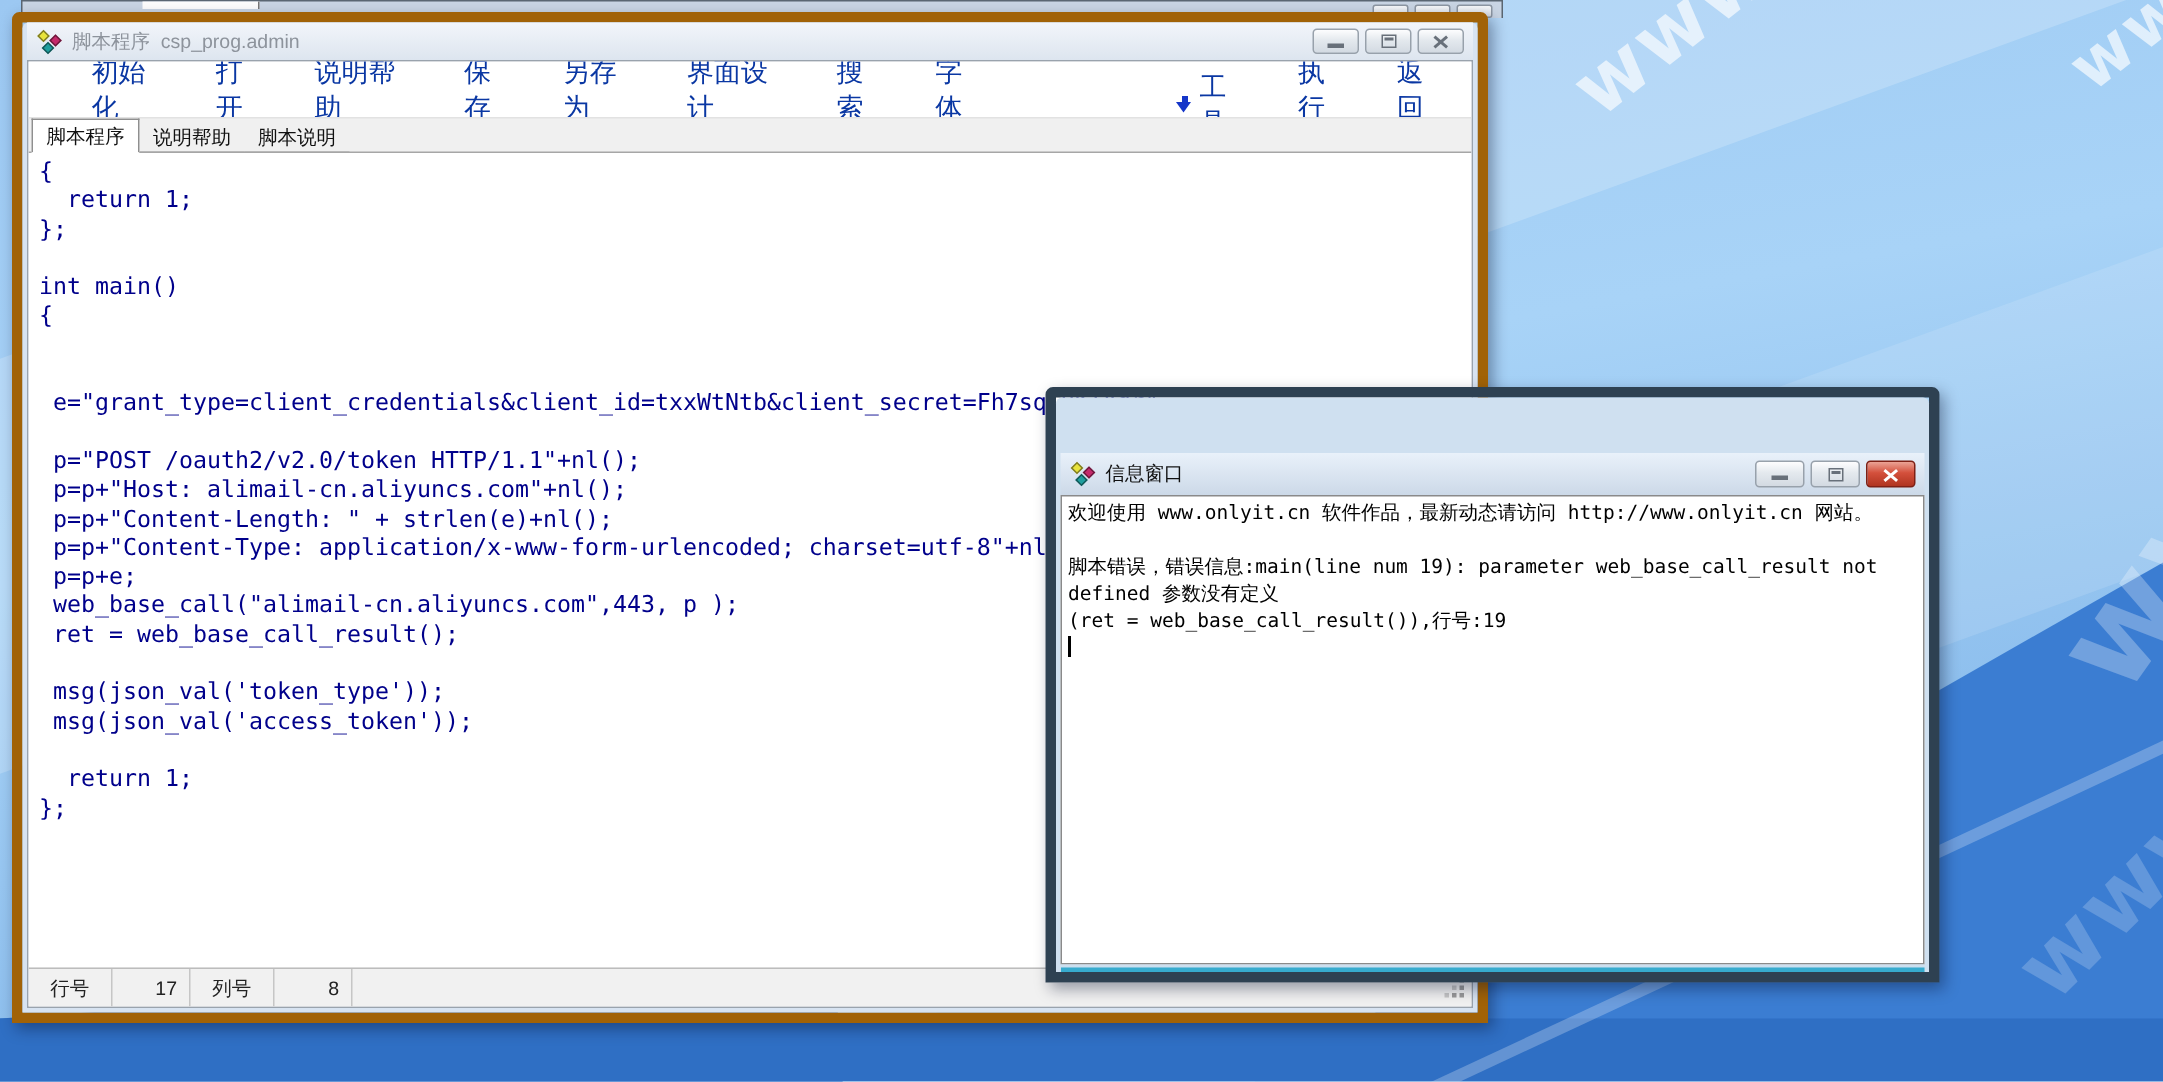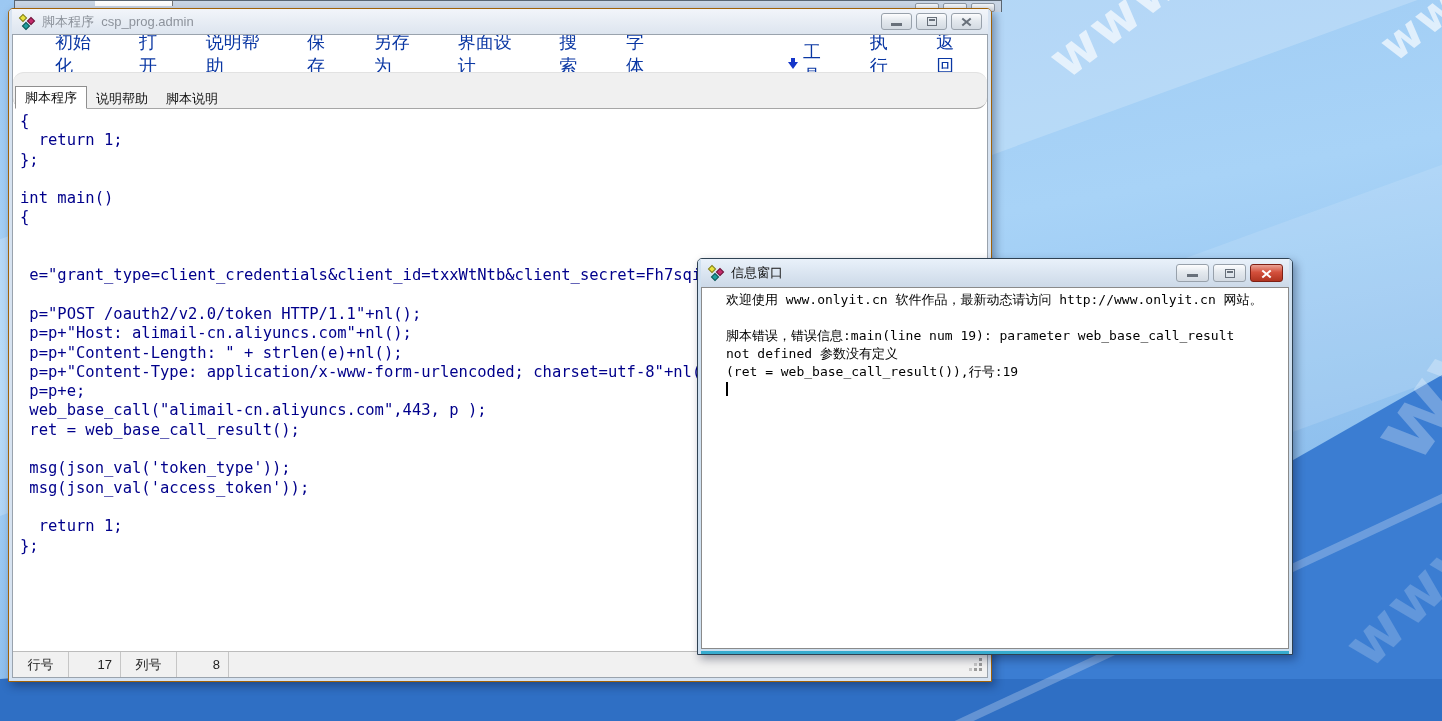--- a/index.html
+++ b/index.html
@@ -18,21 +18,21 @@
   .wm2 { left:1372px; top:-14px; font-size:44px; transform:rotate(-38deg); }
   .wm3 { left:1340px; top:300px; font-size:86px; color:rgba(255,255,255,.28); transform:rotate(-55deg); }
   .wm4 { left:1330px; top:560px; font-size:60px; color:rgba(255,255,255,.20); transform:rotate(-45deg); }
 
   
   .bg-strip { position:absolute; left:14px; top:0; width:988px; height:12px; background:#c9d5e4; border:1px solid #5a6672; border-bottom:none; z-index:1; }
   .bg-strip .frag { position:absolute; left:80px; top:0; width:78px; height:5px; background:#fdfdfd; border-right:1px solid #777; }
   .bg-strip .bg-btn { position:absolute; top:2px; width:24px; height:9px; border:1px solid #8d97a3; border-radius:2px; background:linear-gradient(#f6f8fa,#d9dfe6); }
 
   
-  .window { position:absolute; display:flex; flex-direction:column; border:1px solid #a16207; border-radius:5px 5px 0 0; box-shadow:3px 4px 10px rgba(0,10,40,.38); }
+  .window { position:absolute; display:flex; flex-direction:column; border:7px solid #a16207; border-radius:5px 5px 0 0; box-shadow:3px 4px 10px rgba(0,10,40,.38); }
   .frame { display:flex; flex-direction:column; flex:1; padding:0 3px 3px 3px; border-radius:4px 4px 0 0; }
   .titlebar { display:flex; align-items:center; height:25px; padding:0 6px 0 7px; }
   .title-text { font-size:13px; margin-left:6px; white-space:pre; }
   .win-btns { margin-left:auto; display:flex; gap:4px; }
   .win-btn { width:31px; height:17px; border:1px solid #98a1ab; border-radius:3px;
              background:linear-gradient(#fdfdfe,#e4e9ee 45%,#d3dae2);
              display:flex; align-items:center; justify-content:center; }
   .win-btn.close-red { background:linear-gradient(#eca globally,#d4503c); background:linear-gradient(#eba395,#d4503c 45%,#b03420); border-color:#7e2015; }
   .g-min { width:11px; height:3px; background:#68707a; margin-top:5px; }
   .g-restore { position:relative; width:10px; height:9px; border:1px solid #68707a; }
@@ -58,41 +58,41 @@
 
   .toolbar { height:37px; background:#fff; display:flex; align-items:center; padding-left:26px; }
   .toolbar-item { display:flex; align-items:center; padding:0 16px; height:100%; cursor:default;
                   color:#0a37a3; font-size:18px; }
   .toolbar-item.spacer-before { margin-left:95px;margin-top:20px; }
   .tb-arrow { display:none; position:relative; width:11px; height:13px; margin-right:5px; }
   .toolbar-item.with-arrow .tb-arrow { display:inline-block; }
   .tb-arrow::before { content:""; position:absolute; left:3.5px; top:1px; width:4px; height:5px; background:#1536c9; }
   .tb-arrow::after { content:""; position:absolute; left:0; top:5px; border-left:5.5px solid transparent; border-right:5.5px solid transparent; border-top:7px solid #1536c9; }
 
-  .tabbar { height:37px; background:#f0f0f0; border-top:1px solid #e2e2e2; border-bottom:1px solid #a6a6a6; display:flex; align-items:flex-end; padding-left:2px;border-radius:11px; }
+  .tabbar { height:24px; background:#f0f0f0; border-top:1px solid #e2e2e2; border-bottom:1px solid #a6a6a6; display:flex; align-items:flex-end; padding-left:2px; }
   .tab { font-size:13px; color:#111; padding:0 9px; height:21px; line-height:21px; margin-bottom:-1px; border-bottom:1px solid #a6a6a6; }
   .tab.active { background:#fff; border:1px solid #8f8f8f; border-bottom:1px solid #fff; height:23px; line-height:22px; }
 
   .code-area { flex:1; background:#fff; padding:3px 0 0 7px; overflow:hidden; cursor:text; }
   .code-line { font-family:"DejaVu Sans Mono","Liberation Mono",monospace; font-size:15.5px; line-height:19.3px; min-height:19.3px; white-space:pre; color:#00008b; }
 
   .statusbar { height:26px; background:#f1f1f1; border-top:1px solid #bcbcbc; display:flex; align-items:stretch; position:relative; font-size:13px; color:#222; }
   .status-cell { line-height:25px; border-right:1px solid #c6c6c6; }
   .status-cell.label { width:56px; text-align:center; }
   .status-cell.value { width:52px; text-align:right; padding-right:8px; }
   .grip { position:absolute; right:5px; bottom:6px; width:3px; height:3px; background:#9a9a9a;
           box-shadow:-5px 0 0 #9a9a9a, 0 -5px 0 #9a9a9a, -5px -5px 0 #c6c6c6, 0 -10px 0 #9a9a9a, -10px 0 0 #c6c6c6; }
 
   
   #info-win { left:697px; top:258px; width:596px; height:397px; z-index:3; border-color:#2e4152; }
   #info-win .frame { background:#cfe0f0; padding-bottom:0; }
-  #info-win .titlebar { height:28px; background:linear-gradient(#e9f1fa,#ccd9e8); }
+  #info-win .titlebar { height:28px; background:linear-gradient(#e9f1fa,#ccd9e8);margin-top:37px; }
   #info-win .title-text { color:#111; }
   #info-win .win-btn { width:33px; height:18px; }
-  .info-body { flex:1; background:#fff; border:1px solid #8a8a8a; padding:3px 24px; overflow:hidden; cursor:text; }
+  .info-body { flex:1; background:#fff; border:1px solid #8a8a8a; padding:3px 4px; overflow:hidden; cursor:text; }
   .info-line { font-family:"DejaVu Sans Mono","Liberation Mono",monospace; font-size:13px; line-height:18px; min-height:18px; white-space:pre-wrap; color:#000; }
   .caret { display:inline-block; width:1.5px; height:14px; background:#000; vertical-align:-2px; }
   .info-bottom { height:5px; background:linear-gradient(#cfe0f0,#bcd9ea); box-shadow:inset 0 -3px 0 #37abce; }
 </style>
 </head>
 <body>
 
 <div class="desktop">
   <div class="wp-stripe1"></div>
   <div class="wp-stripe2"></div>

